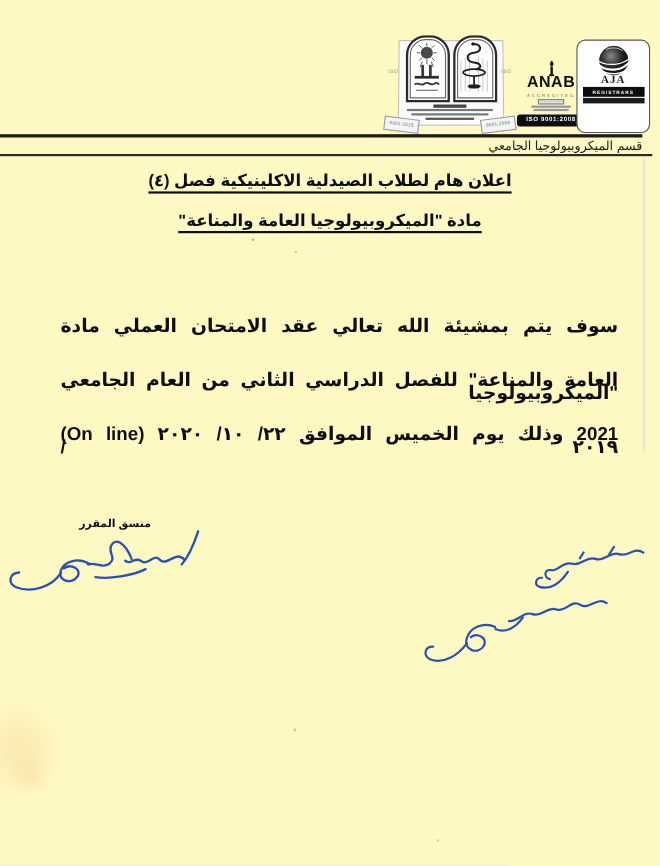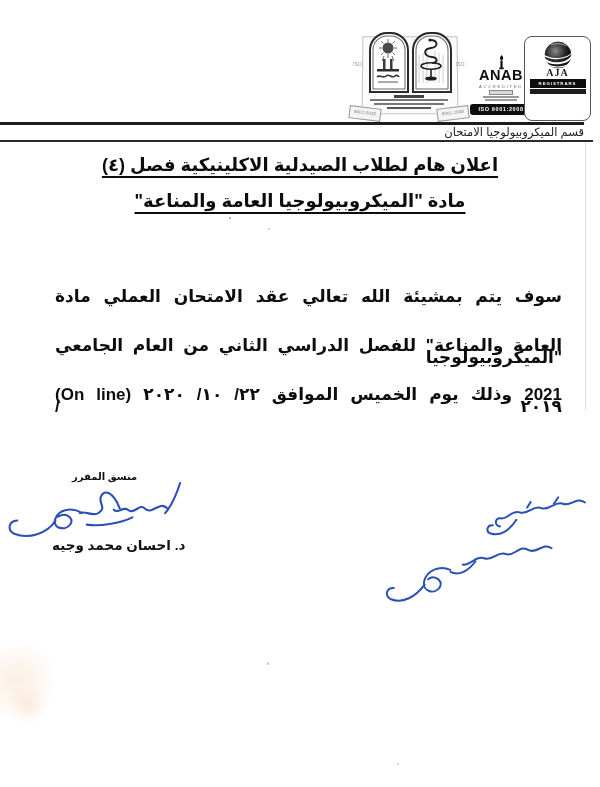--- a/index.html
+++ b/index.html
@@ -1,17 +1,17 @@
 <!DOCTYPE html>
 <html lang="ar"><head>
 <meta charset="utf-8">
 <style>
   html,body{margin:0;padding:0;background:#e8e8e8;}
   .page{
-    position:relative;width:600px;height:787px;background:#ffffff;
+    position:relative;width:600px;height:787px;background:#fef9c3;
     margin:0 auto;overflow:hidden;
     font-family:"Liberation Sans","DejaVu Sans",sans-serif;color:#111;
   }
   
   .logo-strip{position:absolute;left:0;top:0;width:600px;height:122px;}
   
   .emblem{position:absolute;left:352px;top:30px;width:114px;height:92px;}
   .emblem .wing{position:absolute;font-size:4.5px;color:#8a8a8a;letter-spacing:.5px;}
   .wing-l{left:1px;top:32px;}
   .wing-r{right:1px;top:32px;}
@@ -54,21 +54,21 @@
     margin-top:-7px;letter-spacing:1px;font-weight:bold;}
   .aja-bar{width:56px;height:9px;background:#0d0d0d;color:#fff;font-size:4.4px;letter-spacing:.9px;
     line-height:9.5px;text-align:center;margin:1px auto 0;font-weight:bold;}
   .aja-bar2{width:56px;height:4.5px;background:#1d1d1d;margin:1px auto 0;}
   
   .rule1{position:absolute;left:0;top:122px;width:584px;height:2.6px;background:#1c1c1c;}
   .dept{position:absolute;right:16px;top:125px;font-size:11.5px;direction:rtl;color:#1a1a1a;}
   .rule2{position:absolute;left:0;top:140px;width:593px;height:1.8px;background:#2a2a2a;}
   
   .title{position:absolute;left:0;top:147px;width:600px;text-align:center;direction:rtl;}
-  .title-line{font-size:18px;font-weight:bold;color:#0c0c0c;line-height:36px;
+  .title-line{font-size:15px;font-weight:bold;color:#0c0c0c;line-height:36px;
     text-decoration:underline;text-underline-offset:5px;text-decoration-thickness:1.6px;}
   
   .body-text{position:absolute;left:55px;top:266px;width:507px;direction:rtl;}
   .bl{font-size:17px;font-weight:bold;color:#0d0d0d;height:49px;line-height:61px;
     text-align:justify;text-align-last:justify;}
   
   .coord-label{position:absolute;left:72px;top:471px;font-size:10px;font-weight:bold;direction:rtl;color:#111;}
   .sig-left{position:absolute;left:2px;top:484px;transform:rotate(-4deg);}
   .coord-name{position:absolute;left:52px;top:537px;font-size:13.5px;font-weight:bold;direction:rtl;color:#111;}
   .sig-right{position:absolute;left:378px;top:503px;transform:rotate(-6deg);}
@@ -177,21 +177,21 @@
           <path d="M12,5 C16,3 23,3 27,6" fill="none" stroke="#cfcfcf" stroke-width="0.8"></path>
         </svg>
       </div>
       <div class="aja-title">AJA</div>
       <div class="aja-bar">REGISTRARS</div>
       <div class="aja-bar2"></div>
     </div>
   </div>
 
   <div class="rule1"></div>
-  <div class="dept">قسم الميكروبيولوجيا الامتحان</div>
+  <div class="dept">قسم الميكروبيولوجيا الجامعي</div>
   <div class="rule2"></div>
 
   <div class="title">
     <div class="title-line">اعلان هام لطلاب الصيدلية الاكلينيكية فصل (٤)</div>
     <div class="title-line">مادة "الميكروبيولوجيا العامة والمناعة"</div>
   </div>
 
   <div class="body-text">
     <div class="bl">سوف يتم بمشيئة الله تعالي عقد الامتحان العملي مادة "الميكروبيولوجيا</div>
     <div class="bl">العامة والمناعة" للفصل الدراسي الثاني من العام الجامعي ٢٠١٩ /</div>
@@ -206,21 +206,20 @@
         <path d="M180,5 C176,15 170,27 163,34"></path>
         <path d="M166,30 C158,20 150,36 143,28 C138,22 132,34 126,28 C121,24 116,32 112,27"></path>
         <path d="M118,26 C113,10 104,5 100,13 C97,20 105,24 97,29 C91,33 84,26 78,28"></path>
         <path d="M80,28 C70,21 57,23 53,32 C49,41 62,46 68,38 C72,32 63,26 56,30"></path>
         <path d="M53,34 C44,46 25,51 11,44 C4,40 6,31 15,31"></path>
         <path d="M130,36 C118,41 96,43 84,40"></path>
       </g>
     </svg>
   </div>
 
-  <div class="coord-name">د. احسان محمد وجيه</div>
 
   <div class="sig-right">
     <svg width="218" height="102" viewBox="0 0 218 102">
       <g fill="none" stroke="#2b50b5" stroke-width="2" stroke-linecap="round" stroke-linejoin="round">
 
         <path d="M212,10 C204,3 198,13 190,9 C182,5 176,15 168,11 C160,7 154,17 146,13 C138,10 133,19 127,17 C121,15 119,23 125,25"></path>
         <path d="M186,2 L181,8 M158,4 L154,9"></path>
         <path d="M142,20 C134,30 124,35 115,31 C110,29 112,22 118,23"></path>
 
         <path d="M174,52 C166,45 158,57 150,51 C142,45 136,57 128,53 C120,49 114,59 106,55 C98,51 92,61 84,59"></path>

